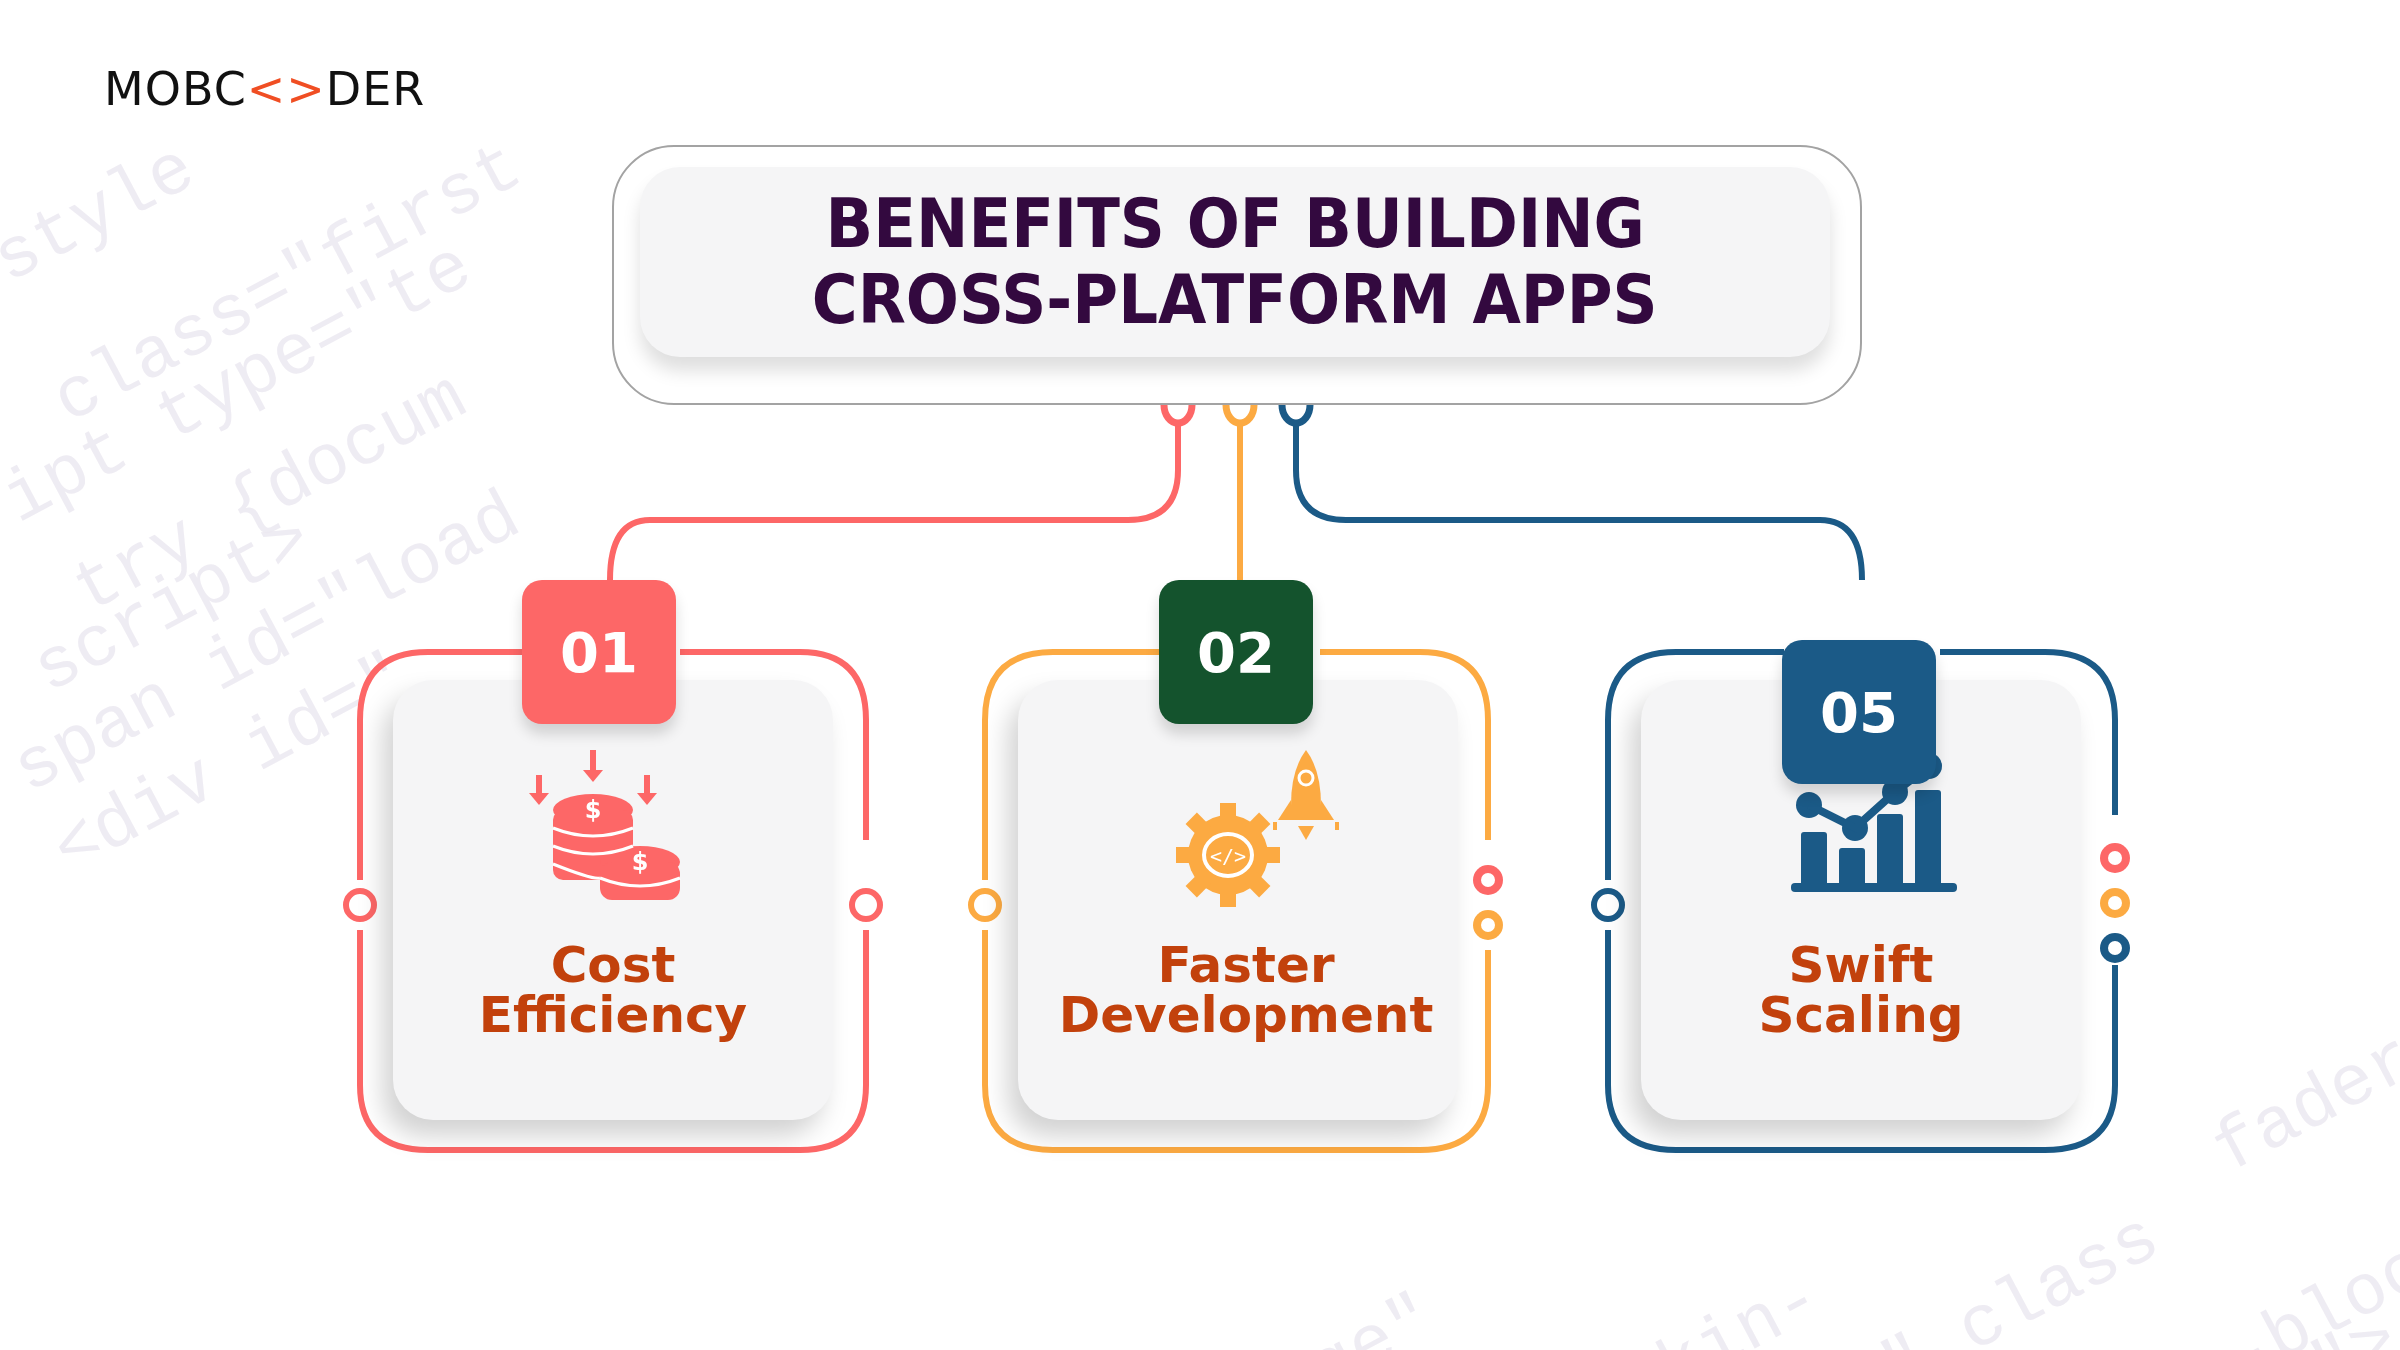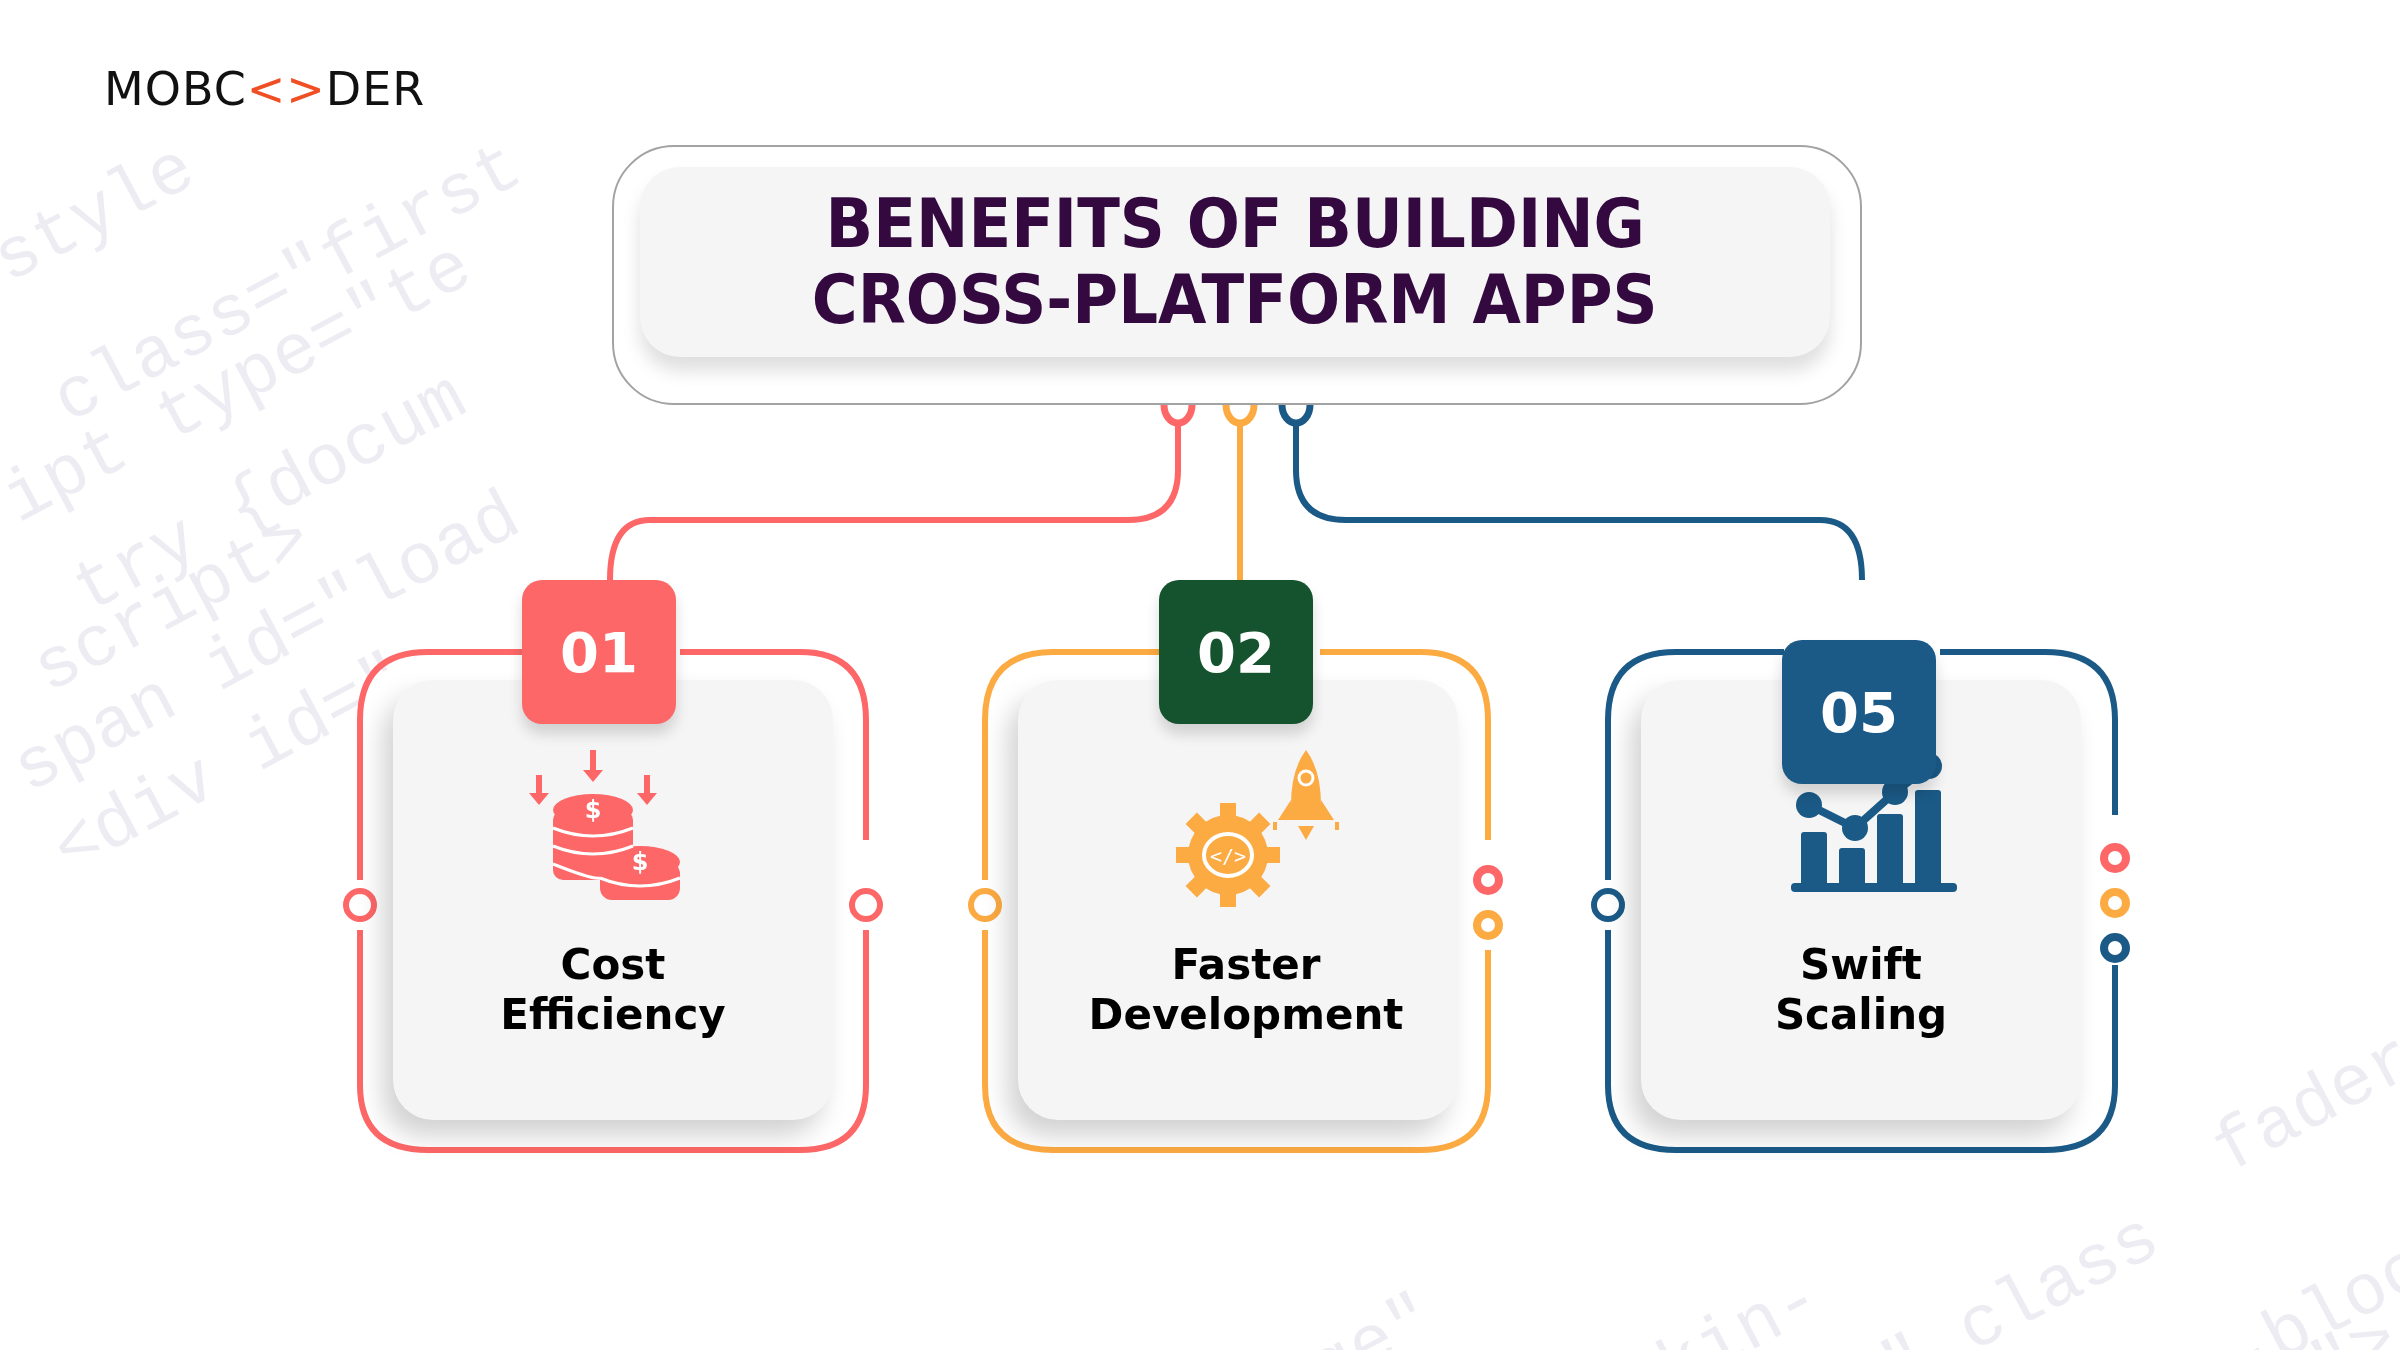--- a/index.html
+++ b/index.html
@@ -43,22 +43,22 @@
     box-shadow: -10px 16px 26px rgba(0,0,0,0.18);
   }
   .badge {
     position: absolute; width: 154px; height: 144px; border-radius: 20px;
     display: flex; align-items: center; justify-content: center;
     color: #ffffff; font-family: "DejaVu Sans", sans-serif; font-weight: bold; font-size: 56px;
     box-shadow: 0 10px 14px rgba(0,0,0,0.15);
   }
   .card-label {
     position: absolute; width: 440px; text-align: center;
-    font-family: "DejaVu Sans", sans-serif; font-weight: bold; color: #000000;
-    font-size: 42px; line-height: 50px;
+    font-family: "DejaVu Sans", sans-serif; font-weight: bold; color: #c2410c;
+    font-size: 50px; line-height: 50px;
   }
   .icon { position: absolute; }
 </style>
 </head>
 <body>
 
 <div class="bg-code">
   <span style="left:-20px;top:230px;">style</span>
   <span style="left:40px;top:370px;">class="first</span>
   <span style="left:-10px;top:470px;">ipt type="te</span>

